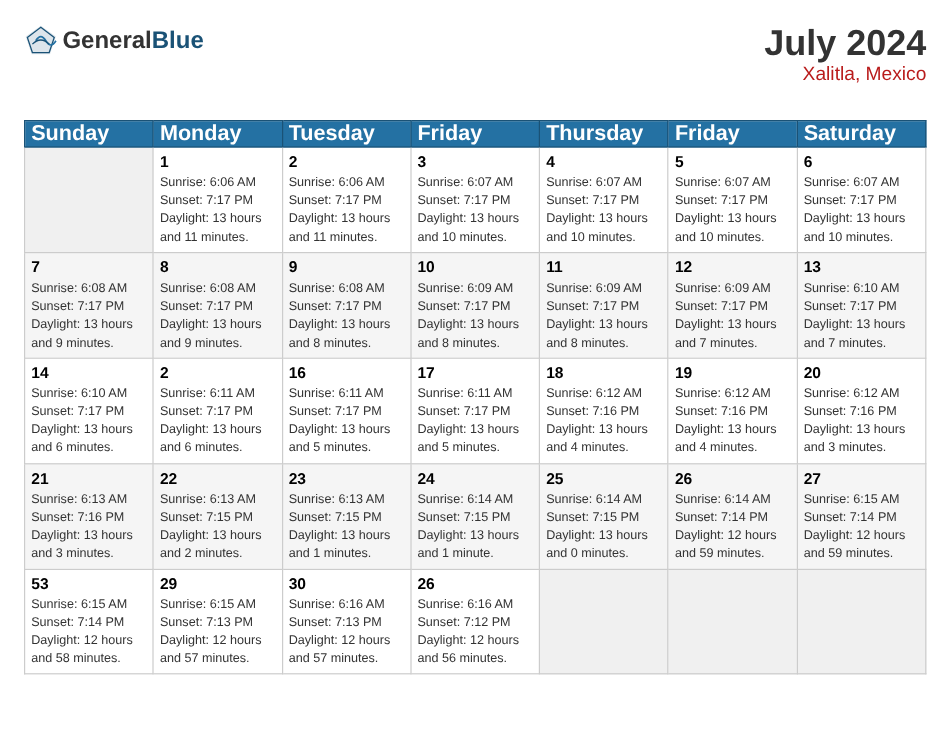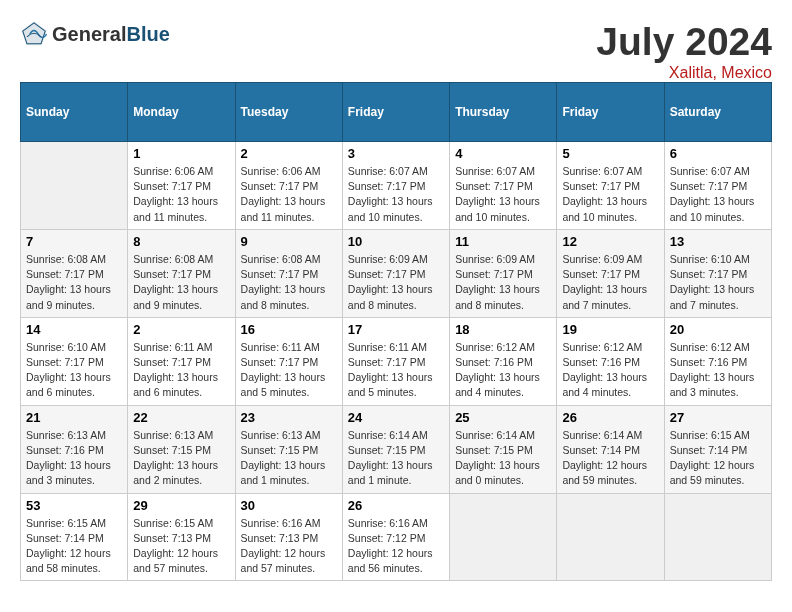--- a/index.html
+++ b/index.html
@@ -7,21 +7,21 @@
       font-family: Arial, sans-serif;
       background: #fff;
       width: 792px;
       min-height: 612px;
       padding: 20px;
     }
     .header {
       display: flex;
       justify-content: space-between;
       align-items: flex-start;
-      margin-bottom: 0;
+      margin-bottom: 28px;
     }
     .logo {
       display: flex;
       align-items: center;
       gap: 4px;
     }
     .logo-text-general {
       font-size: 20px;
       font-weight: bold;
       color: #333;
@@ -32,39 +32,39 @@
       color: #1a5276;
     }
     .logo-icon {
       width: 28px;
       height: 28px;
     }
     .title-block {
       text-align: right;
     }
     .title-month {
-      font-size: 39px;
+      font-size: 30px;
       font-weight: bold;
       color: #333;
     }
     .title-location {
       font-size: 16px;
       color: #b91c1c;
     }
     table {
       width: 100%;
       border-collapse: collapse;
       font-size: 11px;
     }
     thead tr th {
       background-color: #2471a3;
       color: #fff;
       text-align: left;
-      padding: 22px 5px;
-      font-size: 12px;
+      padding: 0 5px;
+      font-size: 18px;
       border: 1px solid #1a5276;
     }
     tbody tr {
       vertical-align: top;
     }
     tbody tr td {
       border: 1px solid #ccc;
       padding: 4px 5px;
       min-height: 70px;
       width: 14.28%;

